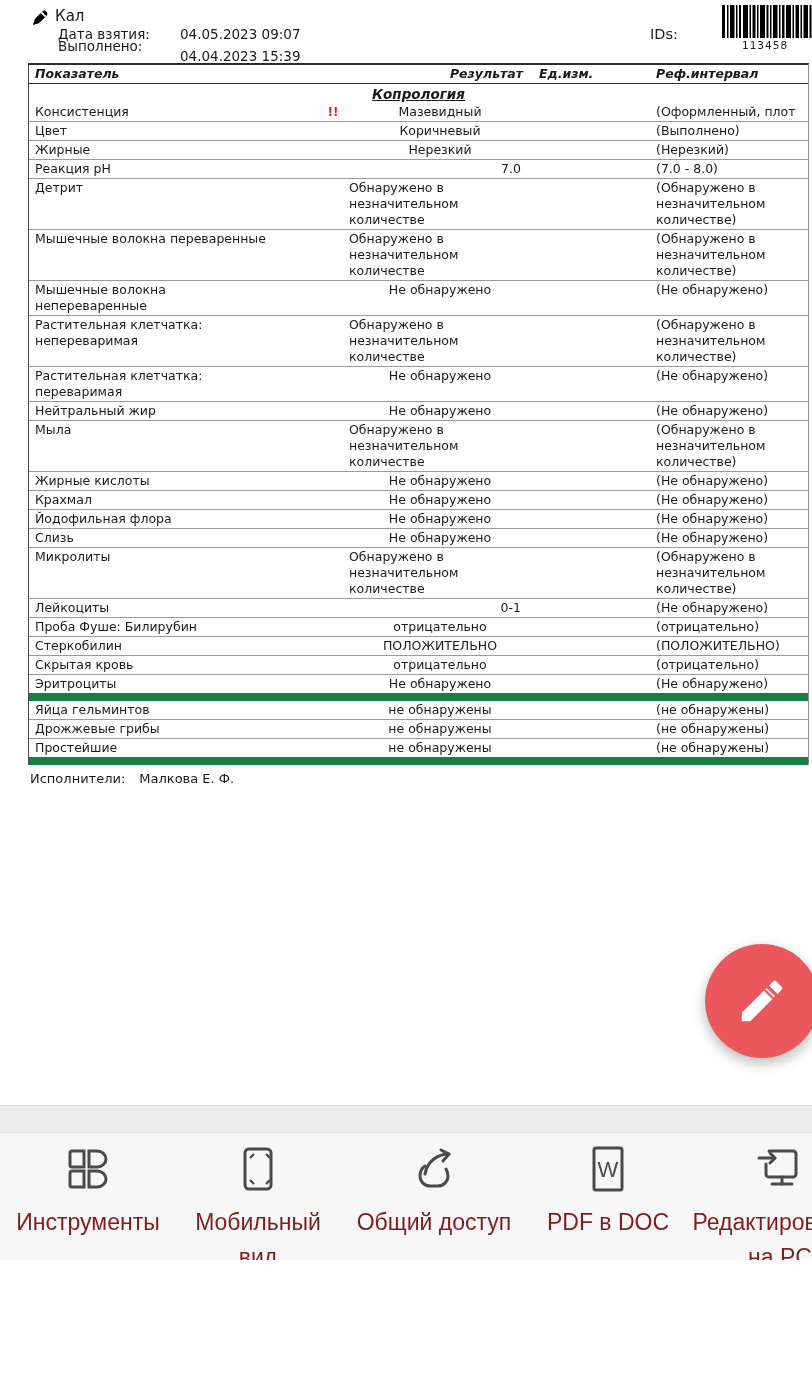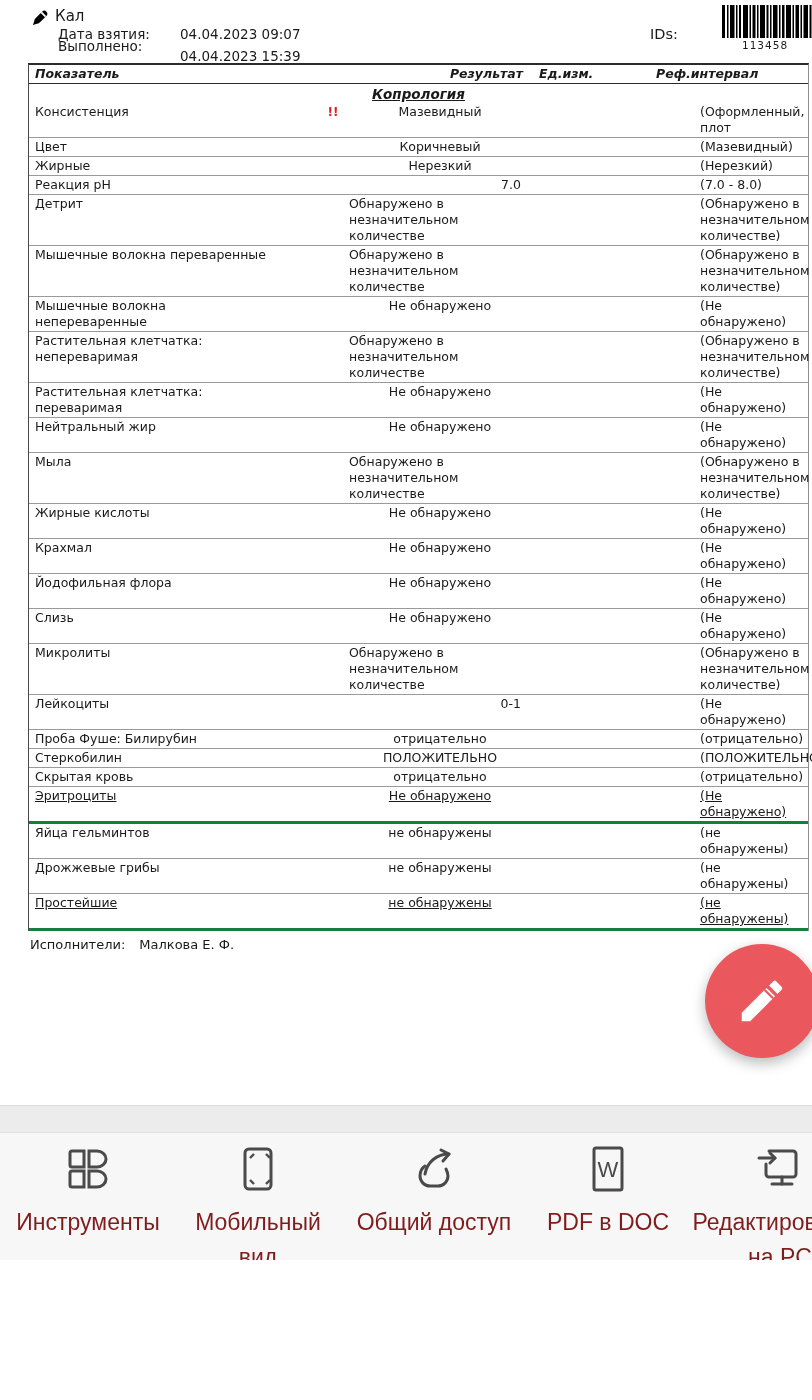--- a/index.html
+++ b/index.html
@@ -17,28 +17,28 @@
   #ids-label { left:650px; top:26px; font-size:14.5px; }
   #barcode { left:722px; top:5px; }
   #barcode-number { left:742px; top:39px; font-size:10.5px; letter-spacing:1px; }
 
   
   #rtable { margin:63px 0 0 28px; width:781px;
             border-top:2px solid #2b2b2b; border-left:1px solid #4a4a4a; border-right:1px solid #8f8f8f;
             font-size:12.5px; line-height:16px; }
   .trow, #thead-row { display:grid; grid-template-columns:288px 32px 182px 125px 1fr; }
   .trow { border-bottom:1px solid #9a9a9a; }
-  .trow.thick { border-bottom:3px solid #15803d;text-decoration:underline; }
+  .trow.thick { border-bottom:8px solid #15803d; }
   .trow > span { padding:1px 0; white-space:pre-line; }
   .c-name { padding-left:6px !important; }
   .c-flag { color:#e21f1f; font-weight:bold; text-align:center; font-size:12px; }
   .c-result.center { text-align:center; }
   .c-result.right  { text-align:right; padding-right:10px !important; }
   .c-result.left   { text-align:left; }
-  .c-ref { padding-right:2px !important;margin-left:44px; }
+  .c-ref { padding-right:2px !important; }
   #thead-row { font-style:italic; border-bottom:1px solid #2b2b2b; font-size:12.5px; }
   #thead-row span { padding:1px 0;font-weight:bold; }
   .th-param { padding-left:6px !important; }
   .th-result { text-align:right; padding-right:8px !important; }
   .th-units { padding-left:8px !important; }
   #section-title { text-align:center; font-weight:bold; font-style:italic; font-size:13.5px; padding:2px 0 1px 0;text-decoration:underline; }
   #performers { margin:6px 0 0 30px; font-size:13px; }
   #performers .pv { margin-left:14px; }
 
   
@@ -70,21 +70,21 @@
 
     <svg id="sample-icon" class="hdr-abs" viewBox="0 0 24 24">
       <g transform="rotate(45 12 12)">
         <rect x="9" y="3" width="6" height="15" rx="3" fill="#000"></rect>
         <path d="M9 16 L15 16 L12 22 Z" fill="#000"></path>
         <rect x="9" y="6.2" width="6" height="1.8" fill="#fff"></rect>
       </g>
     </svg>
     <div id="sample-name" class="hdr-abs">Кал</div>
     <div class="hdr-abs hlabel" style="top:26px">Дата взятия:</div>
-    <div class="hdr-abs hvalue" style="top:26px">04.04.2023 09:07</div>
+    <div class="hdr-abs hvalue" style="top:26px">04.05.2023 09:07</div>
     <div class="hdr-abs hlabel" style="top:38px">Выполнено:</div>
     <div class="hdr-abs hvalue" style="top:48px">04.04.2023 15:39</div>
     <div id="ids-label" class="hdr-abs">IDs:</div>
 
     <svg id="barcode" class="hdr-abs" width="95" height="33" viewBox="0 0 95 33">
       <g fill="#000">
         <rect x="0" y="0" width="3" height="33"></rect>
           <rect x="5" y="0" width="1.5" height="33"></rect>
         <rect x="8" y="0" width="4.5" height="33"></rect>
           <rect x="14" y="0" width="1.5" height="33"></rect>
@@ -125,21 +125,21 @@
             <span class="c-flag">!!</span>
             <span class="c-result center">Мазевидный</span>
             <span class="c-units"></span>
             <span class="c-ref">(Оформленный, плот</span>
           </div>
           <div class="trow">
             <span class="c-name">Цвет</span>
             <span class="c-flag"></span>
             <span class="c-result center">Коричневый</span>
             <span class="c-units"></span>
-            <span class="c-ref">(Мазевидный)</span>
+            <span class="c-ref">(Выполнено)</span>
           </div>
           <div class="trow">
             <span class="c-name">Жирные</span>
             <span class="c-flag"></span>
             <span class="c-result center">Нерезкий</span>
             <span class="c-units"></span>
             <span class="c-ref">(Нерезкий)</span>
           </div>
           <div class="trow">
             <span class="c-name">Реакция pH</span>

